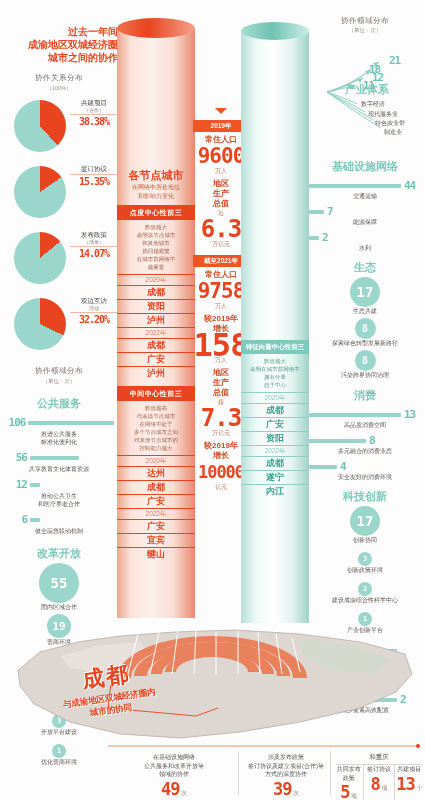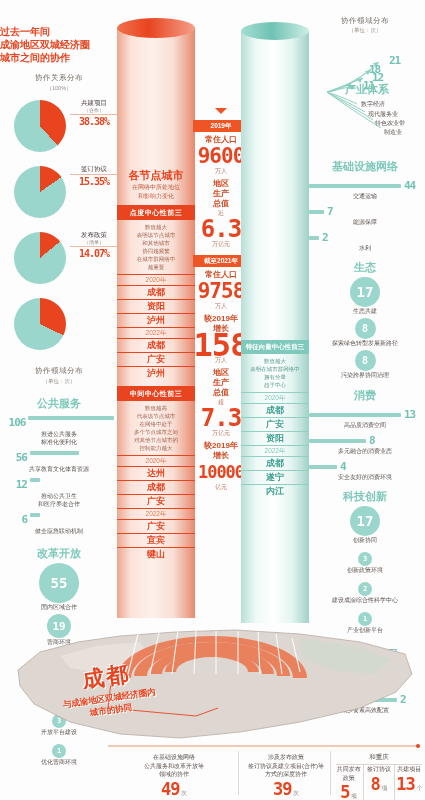--- a/index.html
+++ b/index.html
@@ -8,35 +8,35 @@
     font-family: "Liberation Sans", "DejaVu Sans", sans-serif;
     background: #ffffff;
     overflow: hidden;
   }
   #root { position: relative; width: 425px; height: 800px; background:#fdfdfd; }
   .num-red { color:#e8441f; font-family:"DejaVu Sans Mono", monospace; font-weight:bold; letter-spacing:-1px; }
   .num-grn { color:#6fc2b4; font-family:"DejaVu Sans Mono", monospace; font-weight:bold; letter-spacing:-1px; }
 
   
   #left-col { position:absolute; left:0; top:0; width:118px; height:640px; }
-  .lead-title { font-size:10px; line-height:13px; font-weight:bold; color:#e8441f; text-align:left; margin-top:25px; }
+  .lead-title { font-size:10px; line-height:13px; font-weight:bold; color:#e8441f; text-align:right; margin-top:25px; }
   .sub-h { font-size:7.5px; color:#7a6f68; text-align:center; margin-top:9px; letter-spacing:.5px;}
   .sub-h2 { font-size:5.5px; color:#9a8f88; text-align:center; margin-top:2px;}
 
   .pie-row { position:relative; height:62px; margin-top:4px; }
   .pie { position:absolute; left:14px; top:4px; width:52px; height:52px; border-radius:50%; }
   .pie-lbl { position:absolute; left:70px; top:2px; width:48px; text-align:center; }
   .pie-lbl .t1 { font-size:6.5px; color:#4b4340; line-height:9px; }
   .pie-lbl .t2 { font-size:5px; color:#8d837d; }
   .pie-lbl .pct { font-size:10px; margin-top:1px; }
   .pie-lbl .rule { height:1px; background:#efb9a5; margin:1px 0 0 0; }
 
   .sec-title { text-align:center; font-size:11px; font-weight:bold; color:#7ec9bb; margin-top:11px; }
   .bar-block { margin:5px 4px 0 4px; }
-  .bar-line { display:flex; }
+  .bar-line { display:flex; align-items:center; }
   .bar-line .bv { font-size:11px; width:26px; text-align:right; padding-right:3px;}
   .bar-line .bb { height:4px; background:#97d3c8; border-radius:1px; }
   .bar-cap { font-size:6px; color:#5b524e; text-align:center; line-height:8px; margin-top:1px; }
 
   .circ-item { text-align:center; margin-top:2px; }
   .circ { display:inline-flex; align-items:center; justify-content:center; border-radius:50%; background:#9ad6cb; color:#fff; font-family:"DejaVu Sans Mono",monospace; font-weight:bold;}
   .circ-cap { font-size:6px; color:#5b524e; margin-top:0px; }
 
   
   #red-pillar { position:absolute; left:117px; top:18px; width:78px; height:600px; }
@@ -144,20 +144,26 @@
           <div class="pie" style="background:conic-gradient(#e8441f 0deg 50.652deg,#9ad6cb 50.652deg 360deg)"></div>
           <div class="pie-lbl">
             <div class="t1">发布政策</div>
             <div class="t2">（清单）</div>
             <div class="rule"></div>
             <div class="pct num-red">14.07%</div>
           </div>
         </div>
         <div class="pie-row">
           <div class="pie" style="background:conic-gradient(#e8441f 0deg 115.92000000000002deg,#9ad6cb 115.92000000000002deg 360deg)"></div>
+          <div class="pie-lbl">
+            <div class="t1">双边互访</div>
+            <div class="t2">活动</div>
+            <div class="rule"></div>
+            <div class="pct num-red">32.20%</div>
+          </div>
         </div>
       </div>
 
     <div class="sub-h" style="margin-top:10px">协作领域分布</div>
     <div class="sub-h2">（单位：次）</div>
 
     <div class="sec-title">公共服务</div>
     <div id="ps-bars">
         <div class="bar-block">
           <div class="bar-line">

